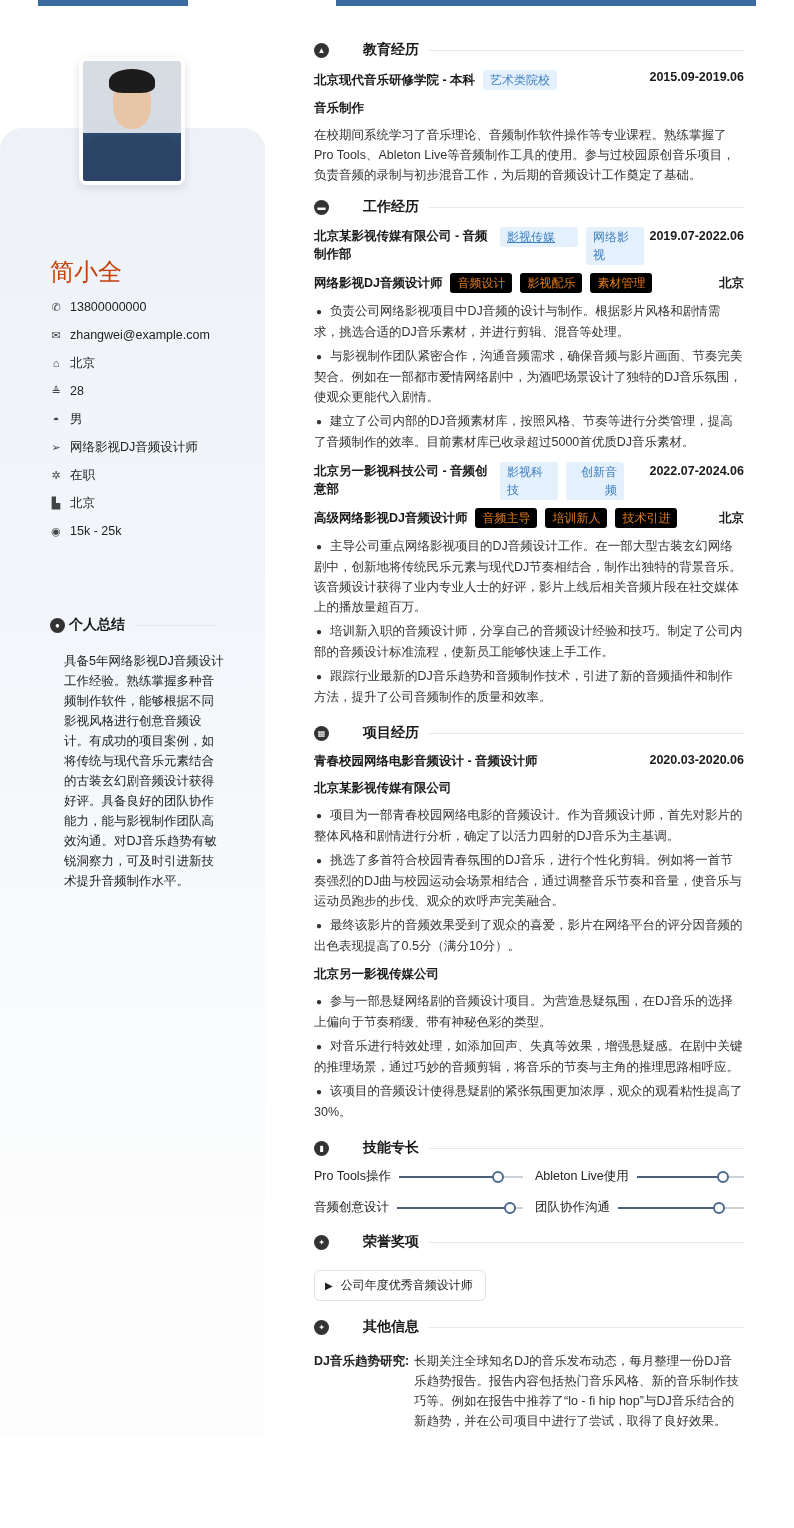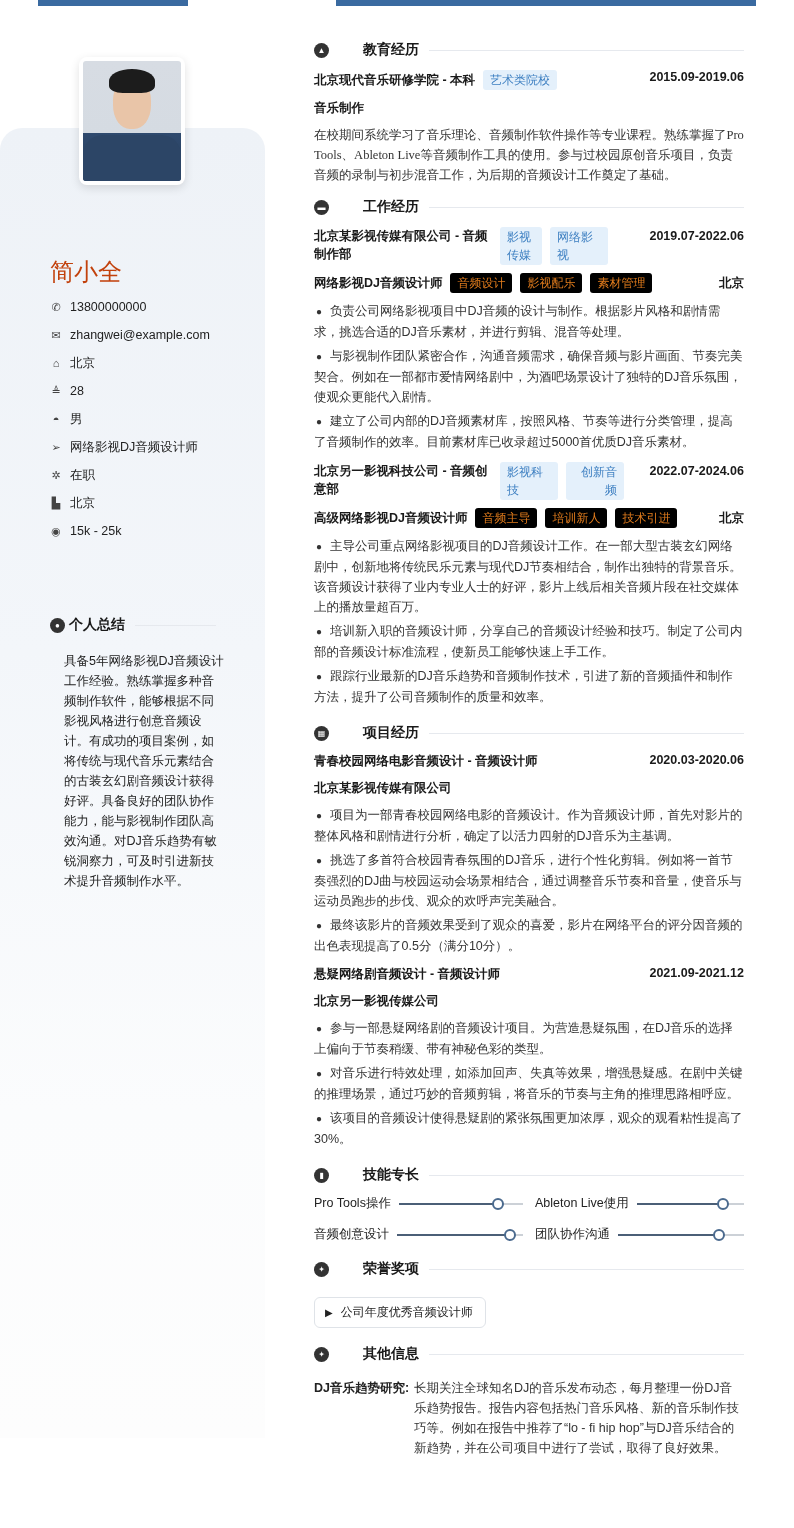--- a/index.html
+++ b/index.html
@@ -31,21 +31,21 @@
   .main { position: absolute; left: 314px; top: 38px; width: 430px; }
   .sec-head { display: flex; align-items: center; height: 24px; margin-bottom: 8px; }
   .sec-icon { width: 15px; height: 15px; border-radius: 50%; background: #333; color: #fff; font-size: 8px; display: inline-flex; align-items: center; justify-content: center; }
   .sec-title { font-size: 14px; font-weight: bold; margin-left: 6px; color: #1a1a1a; padding-left: 28px; }
   .sec-line { flex: 1; height: 1px; background: #e6e9ee; margin-left: 10px; }
 
   .row { display: flex; align-items: flex-start; justify-content: space-between; font-size: 12.5px; }
   .bold { font-weight: bold; color: #1a1a1a; }
   .tag-blue { background: #e4f0fb; color: #3d7fc1; font-size: 12px; padding: 1px 7px; border-radius: 3px; margin-left: 8px; line-height: 18px; }
   .tag-orange { background: #000000; color: #e07b1c; font-size: 12px; padding: 1px 7px; border-radius: 3px; margin-left: 8px; line-height: 18px; }
-  .desc { font-size: 12.5px; line-height: 20px; color: #333; font-family: Liberation Serif, serif; }
+  .desc { font-size: 12.5px; line-height: 20px; color: #333; }
   .bullets { list-style: none; }
   .bullets li { font-size: 12.5px; line-height: 20px; color: #333; margin-bottom: 4px; padding-left: 0; }
   .bullets li .dot { display: inline-block; width: 16px; padding-left: 2px; font-size: 10px; }
 
   .skills { display: grid; grid-template-columns: 1fr 1fr; column-gap: 12px; row-gap: 14px; margin-top: 4px; }
   .skill { display: flex; align-items: center; font-size: 12.5px; }
   .skill-label { white-space: nowrap; margin-right: 8px; }
   .track { flex: 1; height: 2px; background: #ccd1d7; position: relative; }
   .track .fill { position: absolute; left: 0; top: 0; height: 2px; background: #4b5f77; }
   .track .knob { position: absolute; top: -5px; width: 12px; height: 12px; border-radius: 50%; border: 2px solid #4b6a8e; background: #fff; margin-left: -6px; }
@@ -142,21 +142,21 @@
   
   <div class="sec-head" style="margin-top:10px;">
     <span class="sec-icon">▬</span>
     <span class="sec-title">工作经历</span>
     <span class="sec-line"></span>
   </div>
 
   <div>
     <div class="row" style="line-height:18px;">
       <span class="bold" style="width:180px;">北京某影视传媒有限公司 - 音频制作部</span>
-      <span class="tag-blue" style="width:42px;margin-left:6px;">影视传媒</span>
+      <span class="tag-blue" style="width:78px;margin-left:6px;text-decoration:underline;">影视传媒</span>
       <span class="tag-blue" style="width:58px;">网络影视</span>
       <span class="bold" style="margin-left:auto;">2019.07-2022.06</span>
     </div>
     <div class="row" style="margin-top:8px;align-items:center;">
       <div style="display:flex;align-items:center;">
         <span class="bold">网络影视DJ音频设计师</span>
         <span class="tag-orange">音频设计</span>
         <span class="tag-orange">影视配乐</span>
         <span class="tag-orange">素材管理</span>
       </div>
@@ -206,24 +206,20 @@
     </div>
     <div class="bold" style="font-size:12.5px;margin-top:10px;">北京某影视传媒有限公司</div>
     <ul class="bullets" style="margin-top:8px;">
       <li><span class="dot">●</span><span>项目为一部青春校园网络电影的音频设计。作为音频设计师，首先对影片的整体风格和剧情进行分析，确定了以活力四射的DJ音乐为主基调。</span></li>
       <li><span class="dot">●</span><span>挑选了多首符合校园青春氛围的DJ音乐，进行个性化剪辑。例如将一首节奏强烈的DJ曲与校园运动会场景相结合，通过调整音乐节奏和音量，使音乐与运动员跑步的步伐、观众的欢呼声完美融合。</span></li>
       <li><span class="dot">●</span><span>最终该影片的音频效果受到了观众的喜爱，影片在网络平台的评分因音频的出色表现提高了0.5分（满分10分）。</span></li>
     </ul>
   </div>
 
   <div style="margin-top:10px;">
-    <div class="row">
-      <span class="bold">悬疑网络剧音频设计 - 音频设计师</span>
-      <span class="bold">2021.09-2021.12</span>
-    </div>
     <div class="bold" style="font-size:12.5px;margin-top:10px;">北京另一影视传媒公司</div>
     <ul class="bullets" style="margin-top:8px;">
       <li><span class="dot">●</span><span>参与一部悬疑网络剧的音频设计项目。为营造悬疑氛围，在DJ音乐的选择上偏向于节奏稍缓、带有神秘色彩的类型。</span></li>
       <li><span class="dot">●</span><span>对音乐进行特效处理，如添加回声、失真等效果，增强悬疑感。在剧中关键的推理场景，通过巧妙的音频剪辑，将音乐的节奏与主角的推理思路相呼应。</span></li>
       <li><span class="dot">●</span><span>该项目的音频设计使得悬疑剧的紧张氛围更加浓厚，观众的观看粘性提高了30%。</span></li>
     </ul>
   </div>
 
   
   <div class="sec-head" style="margin-top:14px;">

